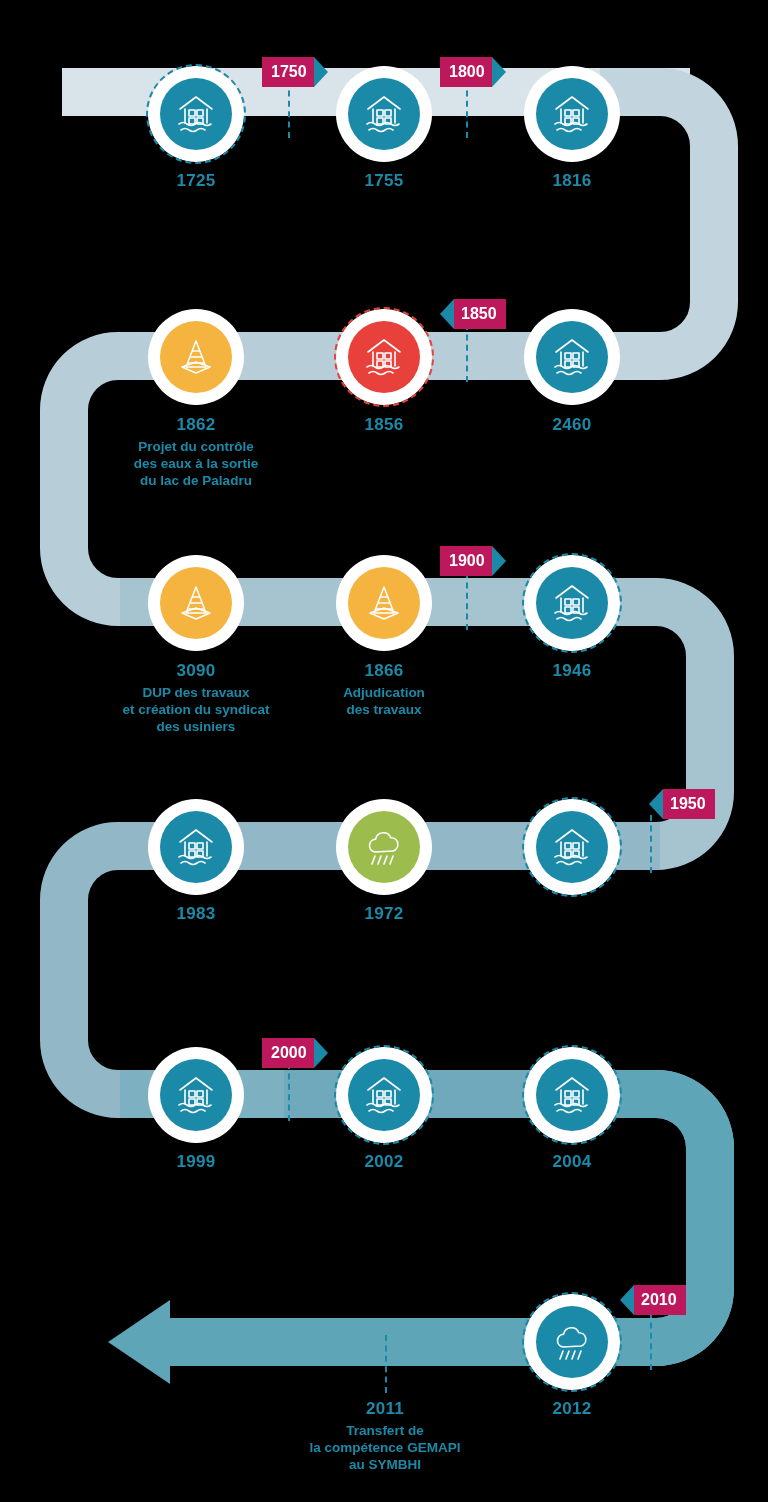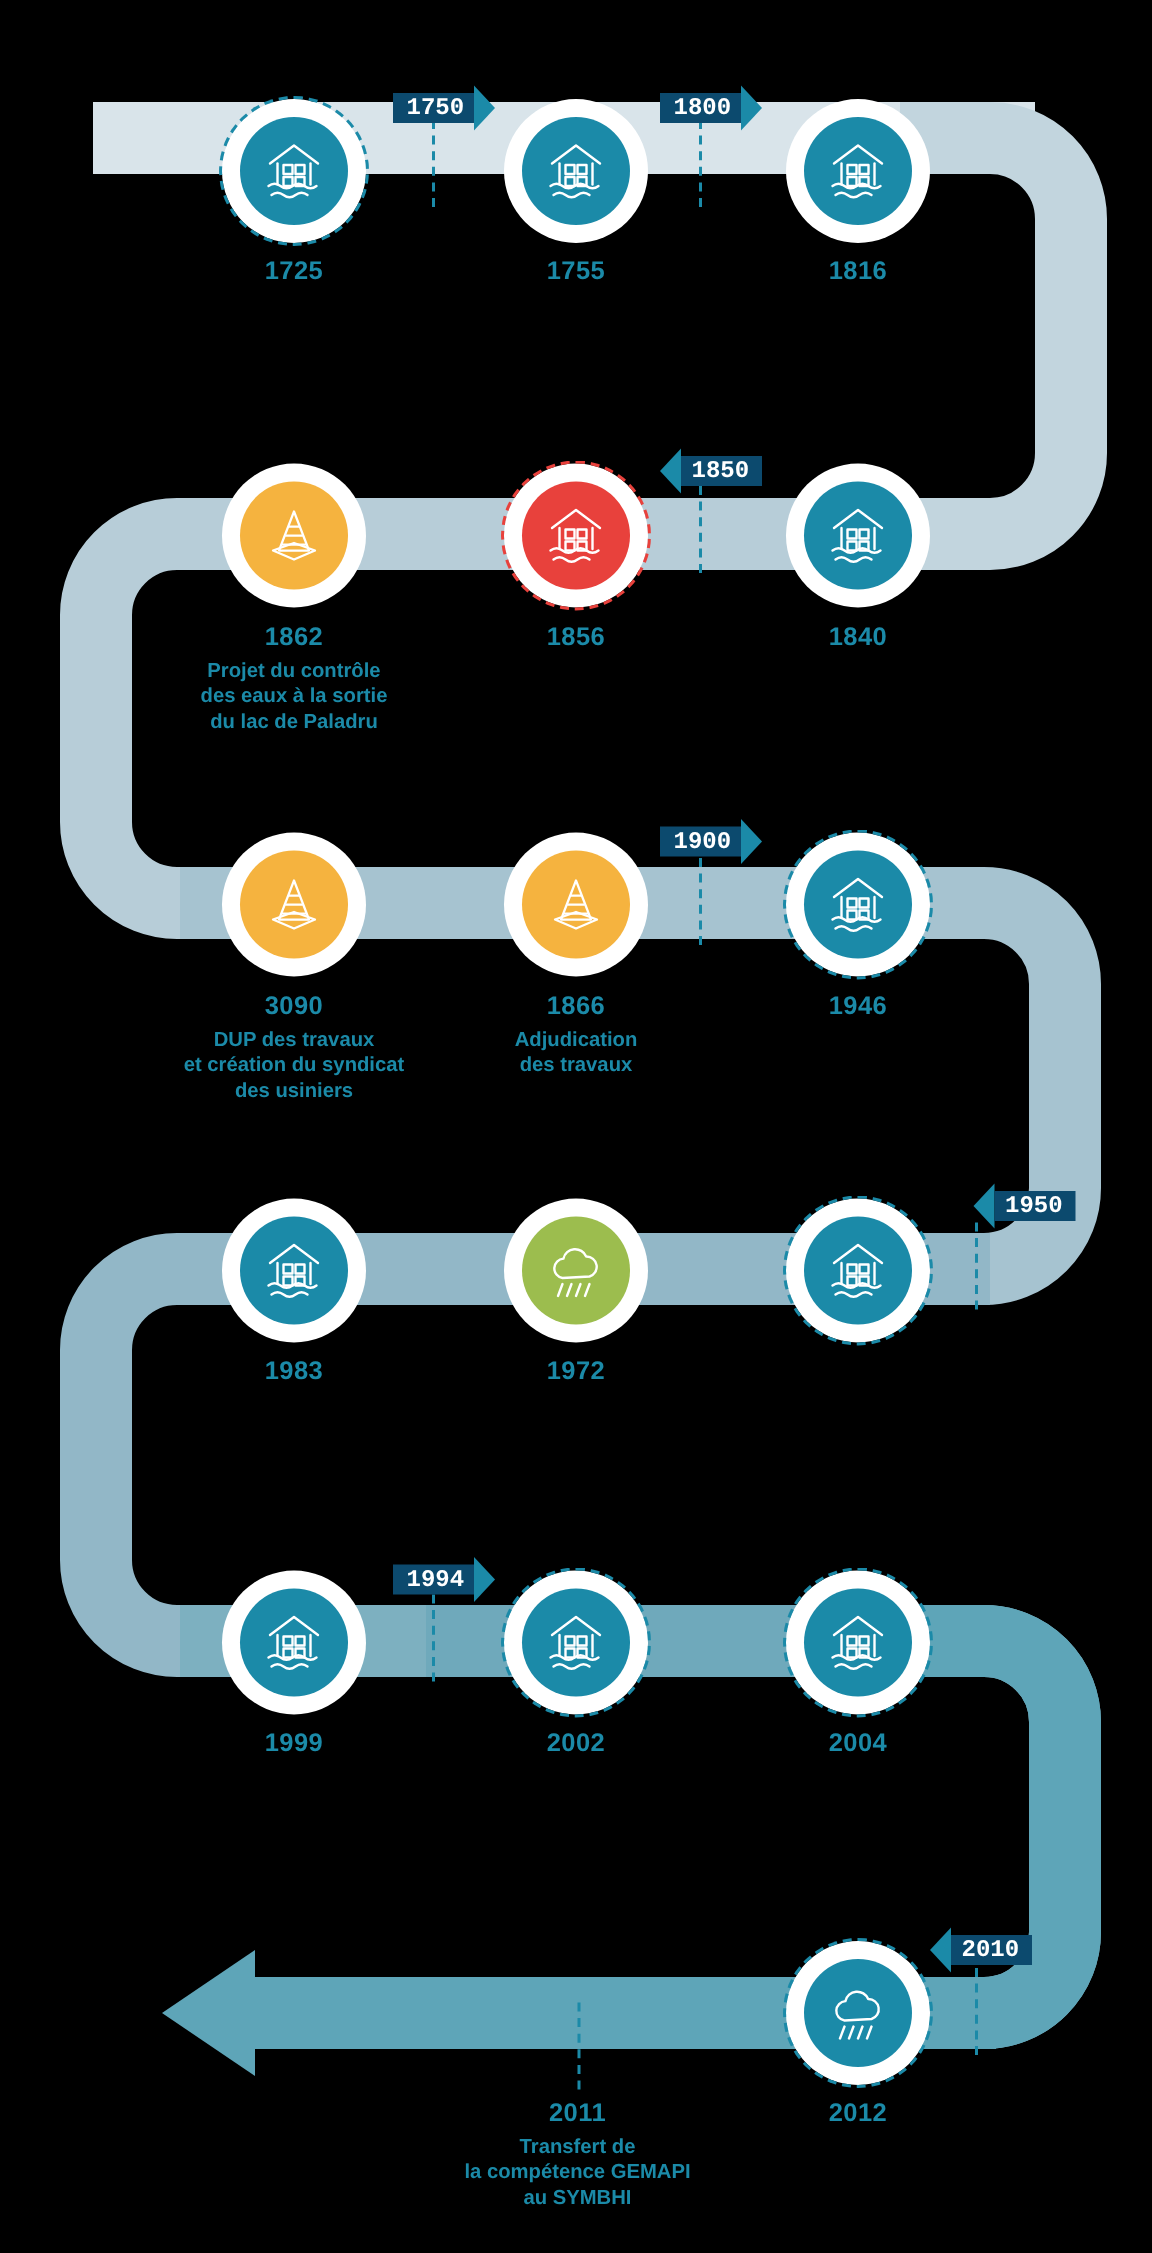--- a/index.html
+++ b/index.html
@@ -10,21 +10,21 @@
   .node{position:absolute;width:96px;height:96px;transform:translate(-50%,-50%);}
   .halo{position:absolute;left:0;top:0;width:96px;height:96px;border-radius:50%;background:#ffffff;}
   .dashring{position:absolute;left:-2px;top:-2px;width:96px;height:96px;border-radius:50%;border:2px dashed #1b8aa8;}
   .dashring.red{border-color:#e8413c;}
   .disc{position:absolute;left:12px;top:12px;width:72px;height:72px;border-radius:50%;display:flex;align-items:center;justify-content:center;}
   .disc svg{display:block;}
   .caption{position:absolute;transform:translateX(-50%);text-align:center;width:230px;color:#1b8aa8;font-weight:bold;line-height:1.28;}
   .caption .yr{font-size:17px;letter-spacing:.3px;display:block;margin-bottom:2px;}
   .caption .dsc{font-size:13.5px;display:block;}
   .marker{position:absolute;transform:translate(-0%,0);height:30px;display:flex;align-items:center;}
-  .marker .flagbody{height:20px;background:#0c4a6e;color:#ffffff;font-size:16px;font-weight:bold;display:flex;align-items:center;padding:0 7px 0 9px;font-family:Liberation Mono, monospace;}
+  .marker .flagbody{height:30px;background:#be185d;color:#ffffff;font-size:16px;font-weight:bold;display:flex;align-items:center;padding:0 7px 0 9px;}
   .marker .tipR{width:0;height:0;border-top:15px solid transparent;border-bottom:15px solid transparent;border-left:14px solid #1b8aa8;}
   .marker .tipL{width:0;height:0;border-top:15px solid transparent;border-bottom:15px solid transparent;border-right:14px solid #1b8aa8;}
   .marker.left .flagbody{padding:0 9px 0 7px;}
   .mline{position:absolute;border-left:2px dashed #1b8aa8;}
 </style>
 </head>
 <body>
 
 <div id="stage">
 
@@ -171,21 +171,21 @@
         <rect x="15" y="18" width="6" height="6"></rect>
           <rect x="23" y="18" width="6" height="6"></rect>
         <rect x="15" y="26" width="6" height="6"></rect>
           <rect x="23" y="26" width="6" height="6"></rect>
         <path d="M5 32 q4 -3 8 0 t8 0 t8 0 t8 0"></path>
           <path d="M7 38 q4 -3 8 0 t8 0 t8 0"></path>
       </svg>
     </div>
   </div>
   <div class="caption" style="left:572px;top:414px">
-    <span class="yr">1840</span>
+    <span class="yr">2460</span>
   </div>
 
   <div class="mline" style="left:466px;top:324px;height:58px"></div>
   <div class="marker left" style="left:440px;top:299px">
     <div class="tipL"></div>
     <div class="flagbody">1850</div>
   </div>
 
   <div class="node" style="left:196px;top:603px">
     <div class="halo"></div>
@@ -365,21 +365,21 @@
           <path d="M7 38 q4 -3 8 0 t8 0 t8 0"></path>
       </svg>
     </div>
   </div>
   <div class="caption" style="left:572px;top:1151px">
     <span class="yr">2004</span>
   </div>
 
   <div class="mline" style="left:288px;top:1063px;height:58px"></div>
   <div class="marker" style="left:262px;top:1038px">
-    <div class="flagbody">1994</div>
+    <div class="flagbody">2000</div>
     <div class="tipR"></div>
   </div>
 
   <div class="node" style="left:572px;top:1342px">
     <div class="halo"></div>
     <div class="dashring"></div>
     <div class="disc" style="background:#1b8aa8">
       <svg width="44" height="44" viewBox="0 0 44 44" fill="none" stroke="#fff" stroke-width="1.6" stroke-linecap="round" stroke-linejoin="round">
         <path d="M13 27 a6.5 6.5 0 0 1 0.6 -12.9 a8 8 0 0 1 15.2 -1.4 a6.8 6.8 0 0 1 2.2 13.3 Z"></path>
         <path d="M13 31 L10 39"></path>

